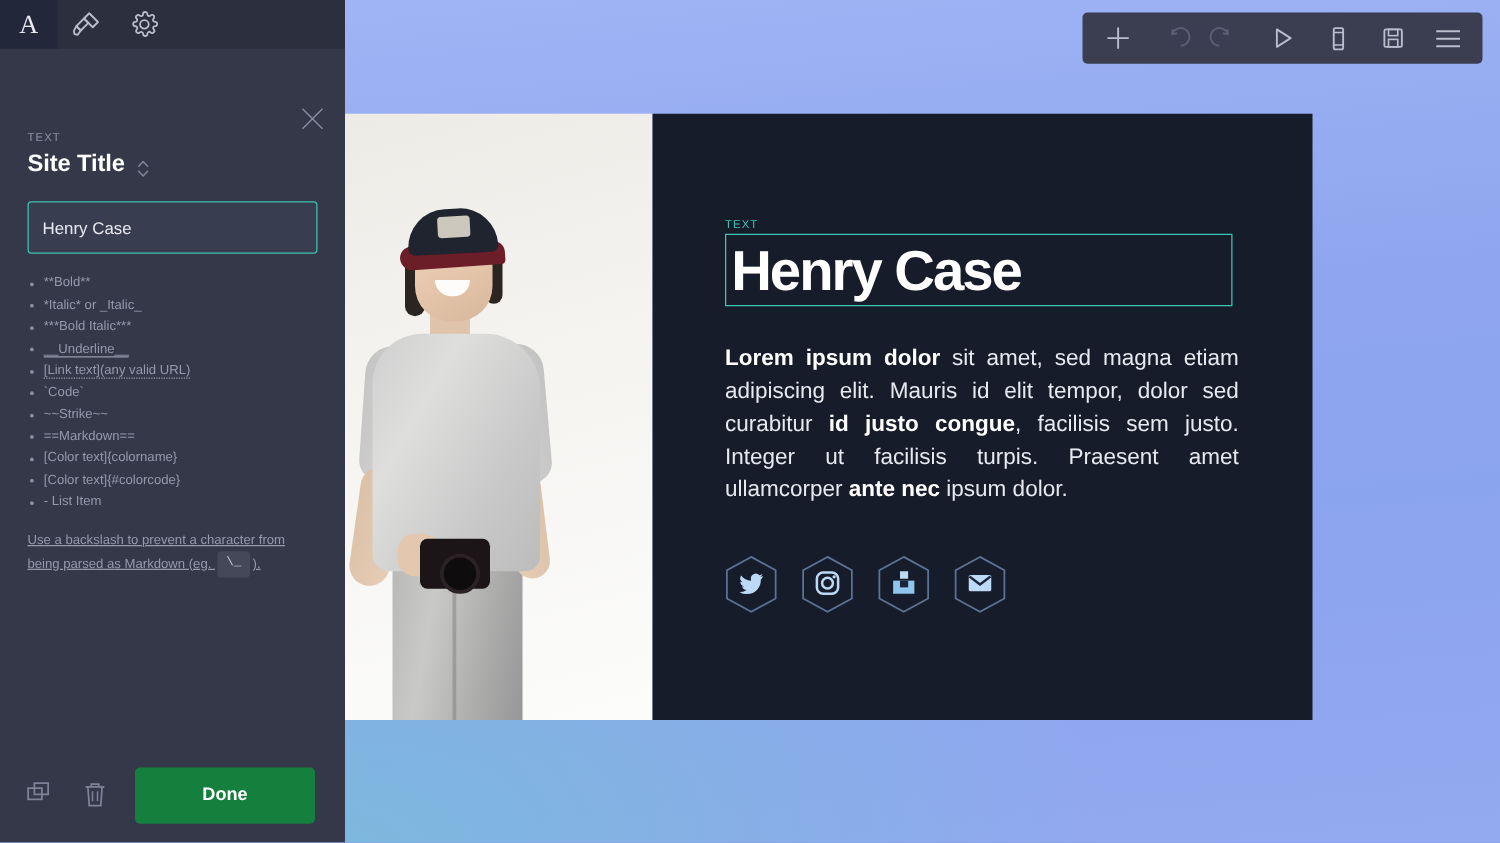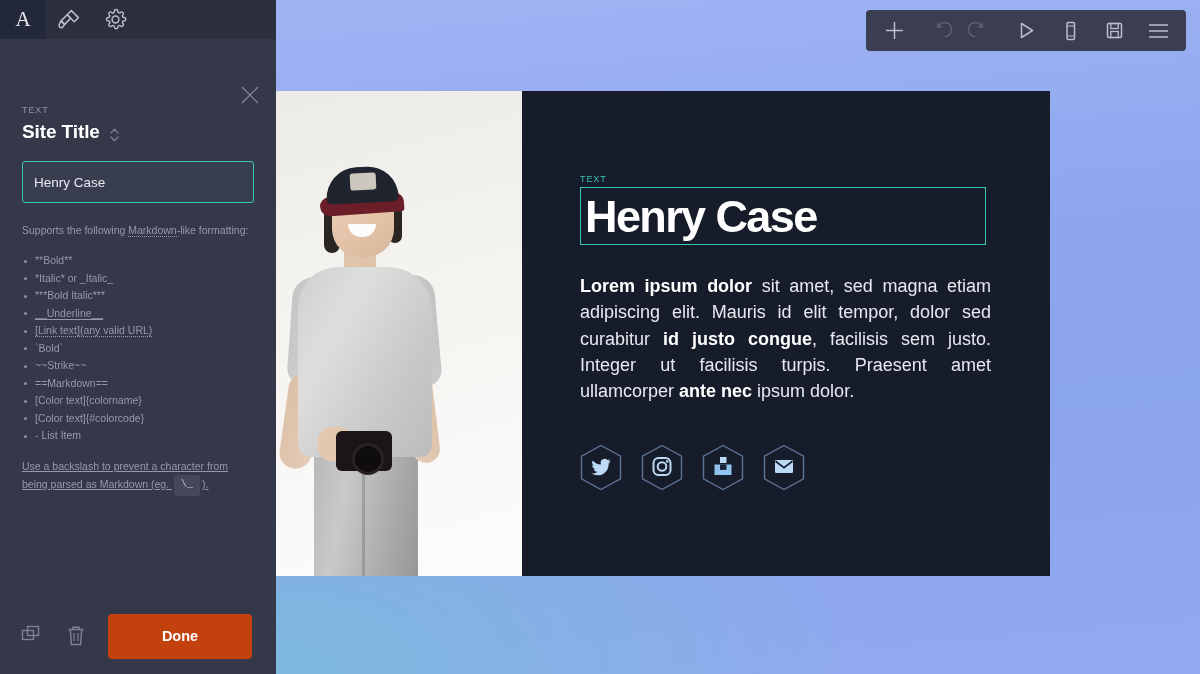--- a/index.html
+++ b/index.html
@@ -112,21 +112,21 @@
   }
 
   #sidebar-footer {
     flex: none; height: 76px;
     display: flex; align-items: center; padding: 0 24px 0 20px; gap: 20px;
   }
   .footer-icon { width: 24px; height: 24px; cursor: pointer; display:flex; align-items:center; justify-content:center;}
   #done-btn {
     margin-left: auto;
     width: 144px; height: 45px;
-    background: #c2410c; border: none; border-radius: 4px;
+    background: #15803d; border: none; border-radius: 4px;
     color: #ffffff; font-size: 14.5px; font-weight: bold;
     font-family: "Liberation Sans", sans-serif;
     cursor: pointer;
   }
 
   
   #toolbar {
     position: absolute; right: 14px; top: 10px;
     height: 41px; background: #3a3e50; border-radius: 4px;
     display: flex; align-items: center; padding: 0 6px;
@@ -366,31 +366,28 @@
       <span class="stepper">
         <svg width="11" height="16" viewBox="0 0 11 16">
           <path d="M1.6 6.4 5.5 2.2 9.4 6.4" fill="none" stroke="#7e8296" stroke-width="1.3" stroke-linejoin="round"></path>
           <path d="M1.6 9.6 5.5 13.8 9.4 9.6" fill="none" stroke="#7e8296" stroke-width="1.3" stroke-linejoin="round"></path>
         </svg>
       </span>
     </div>
 
     <input id="text-input" type="text" value="Henry Case" style="">
 
-    <div class="help-intro">
-      <span>Supports the following </span><span class="dotted">Markdown</span><span>-like formatting:</span>
-    </div>
 
     <ul class="md-list">
       <li><span>**Bold**</span></li>
       <li><span>*Italic* or _Italic_</span></li>
       <li><span>***Bold Italic***</span></li>
       <li><span class="uline">__Underline__</span></li>
       <li><span class="dotted">[Link text](any valid URL)</span></li>
-      <li><span>`Bold`</span></li>
+      <li><span>`Code`</span></li>
       <li><span>~~Strike~~</span></li>
       <li><span>==Markdown==</span></li>
       <li><span>[Color text]{colorname}</span></li>
       <li><span>[Color text]{#colorcode}</span></li>
       <li><span>- List Item</span></li>
     </ul>
 
     <div class="help-note">
       <span>Use a backslash to prevent a character from being parsed as Markdown (eg. </span><span class="code-chip">\_</span><span>).</span>
     </div>

